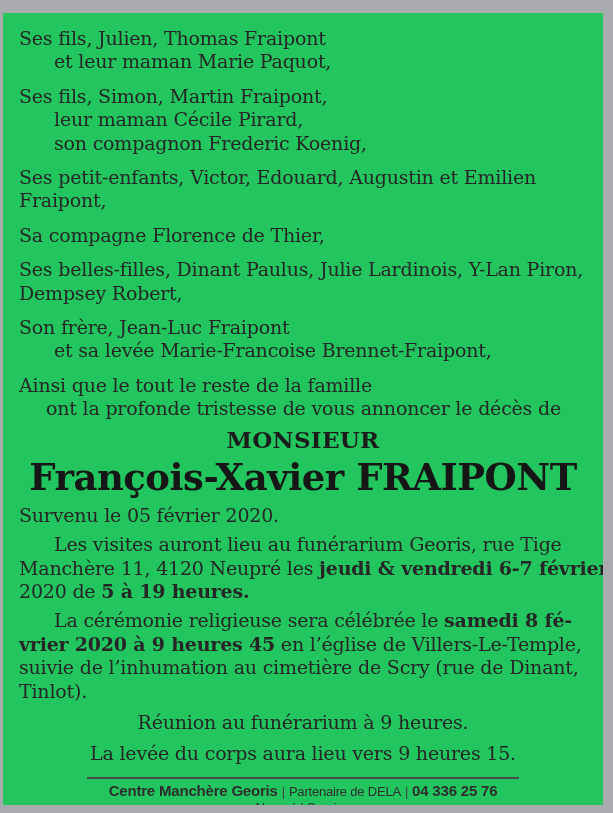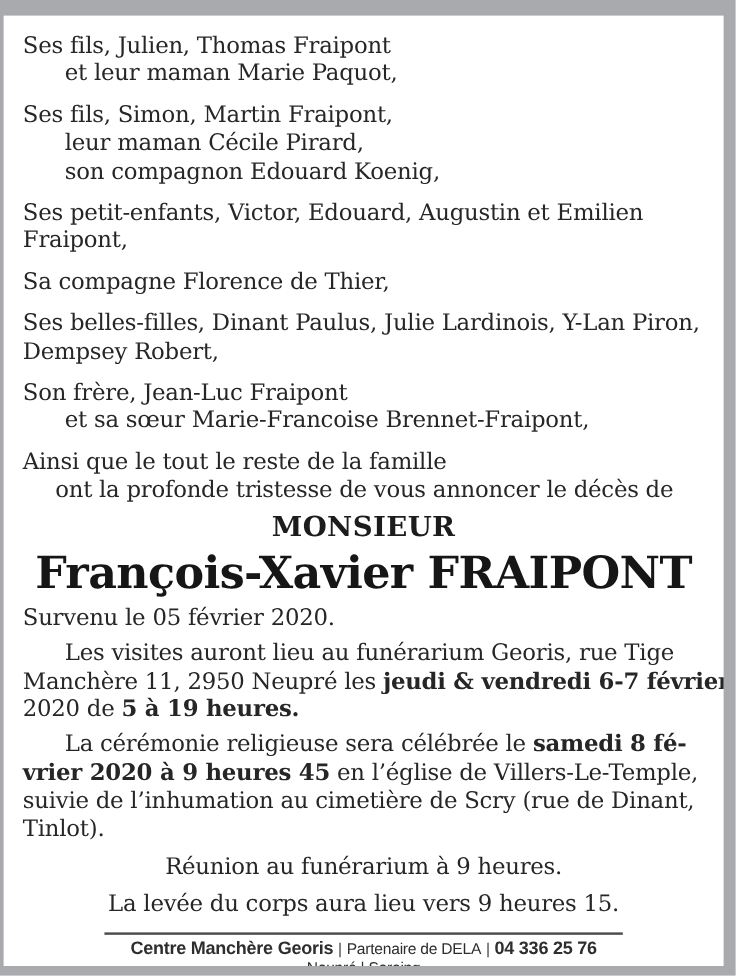--- a/index.html
+++ b/index.html
@@ -12,21 +12,21 @@
     position: relative;
     background: #a8aaad;
     font-family: "DejaVu Serif", "Liberation Serif", serif;
   }
   .page {
     position: absolute;
     left: 3px;
     top: 13px;
     width: 600px;
     height: 792px;
-    background: #ffffff;
+    background: #22c55e;
     overflow: hidden;
     box-sizing: border-box;
   }
   .content {
     padding: 14px 16px 0 16px;
     font-size: 19px;
     line-height: 23.4px;
     color: #262626;
     letter-spacing: -0.2px;
   }
@@ -94,57 +94,57 @@
   <div class="content">
 
     <div class="para">
       <div class="line">Ses fils, Julien, Thomas Fraipont</div>
       <div class="line ind1">et leur maman Marie Paquot,</div>
     </div>
 
     <div class="para">
       <div class="line">Ses fils, Simon, Martin Fraipont,</div>
       <div class="line ind1">leur maman Cécile Pirard,</div>
-      <div class="line ind1">son compagnon Edouard Koenig,</div>
+      <div class="line ind1">son compagnon Frederic Koenig,</div>
     </div>
 
     <div class="para">
       <div class="line">Ses petit-enfants, Victor, Edouard, Augustin et Emilien</div>
       <div class="line">Fraipont,</div>
     </div>
 
     <div class="para">
       <div class="line">Sa compagne Florence de Thier,</div>
     </div>
 
     <div class="para">
       <div class="line">Ses belles-filles, Dinant Paulus, Julie Lardinois, Y-Lan Piron,</div>
       <div class="line">Dempsey Robert,</div>
     </div>
 
     <div class="para">
       <div class="line">Son frère, Jean-Luc Fraipont</div>
-      <div class="line ind1">et sa sœur Marie-Francoise Brennet-Fraipont,</div>
+      <div class="line ind1">et sa levée Marie-Francoise Brennet-Fraipont,</div>
     </div>
 
     <div class="para tight">
       <div class="line">Ainsi que le tout le reste de la famille</div>
       <div class="line ind2">ont la profonde tristesse de vous annoncer le décès de</div>
     </div>
 
     <div class="civility">MONSIEUR</div>
     <div class="deceased-name">François-Xavier FRAIPONT</div>
 
     <div class="para tight">
       <div class="line">Survenu le 05 février 2020.</div>
     </div>
 
     <div class="para tight">
       <div class="line ind1">Les visites auront lieu au funérarium Georis, rue Tige</div>
-      <div class="line"><span>Manchère 11, 2950 Neupré les </span><span class="bold">jeudi &amp; vendredi 6-7 février</span></div>
+      <div class="line"><span>Manchère 11, 4120 Neupré les </span><span class="bold">jeudi &amp; vendredi 6-7 février</span></div>
       <div class="line"><span>2020 de </span><span class="bold">5 à 19 heures.</span></div>
     </div>
 
     <div class="para tight">
       <div class="line ind1"><span>La cérémonie religieuse sera célébrée le </span><span class="bold">samedi 8 fé-</span></div>
       <div class="line"><span class="bold">vrier 2020 à 9 heures 45</span><span> en l’église de Villers-Le-Temple,</span></div>
       <div class="line">suivie de l’inhumation au cimetière de Scry (rue de Dinant,</div>
       <div class="line">Tinlot).</div>
     </div>
 

